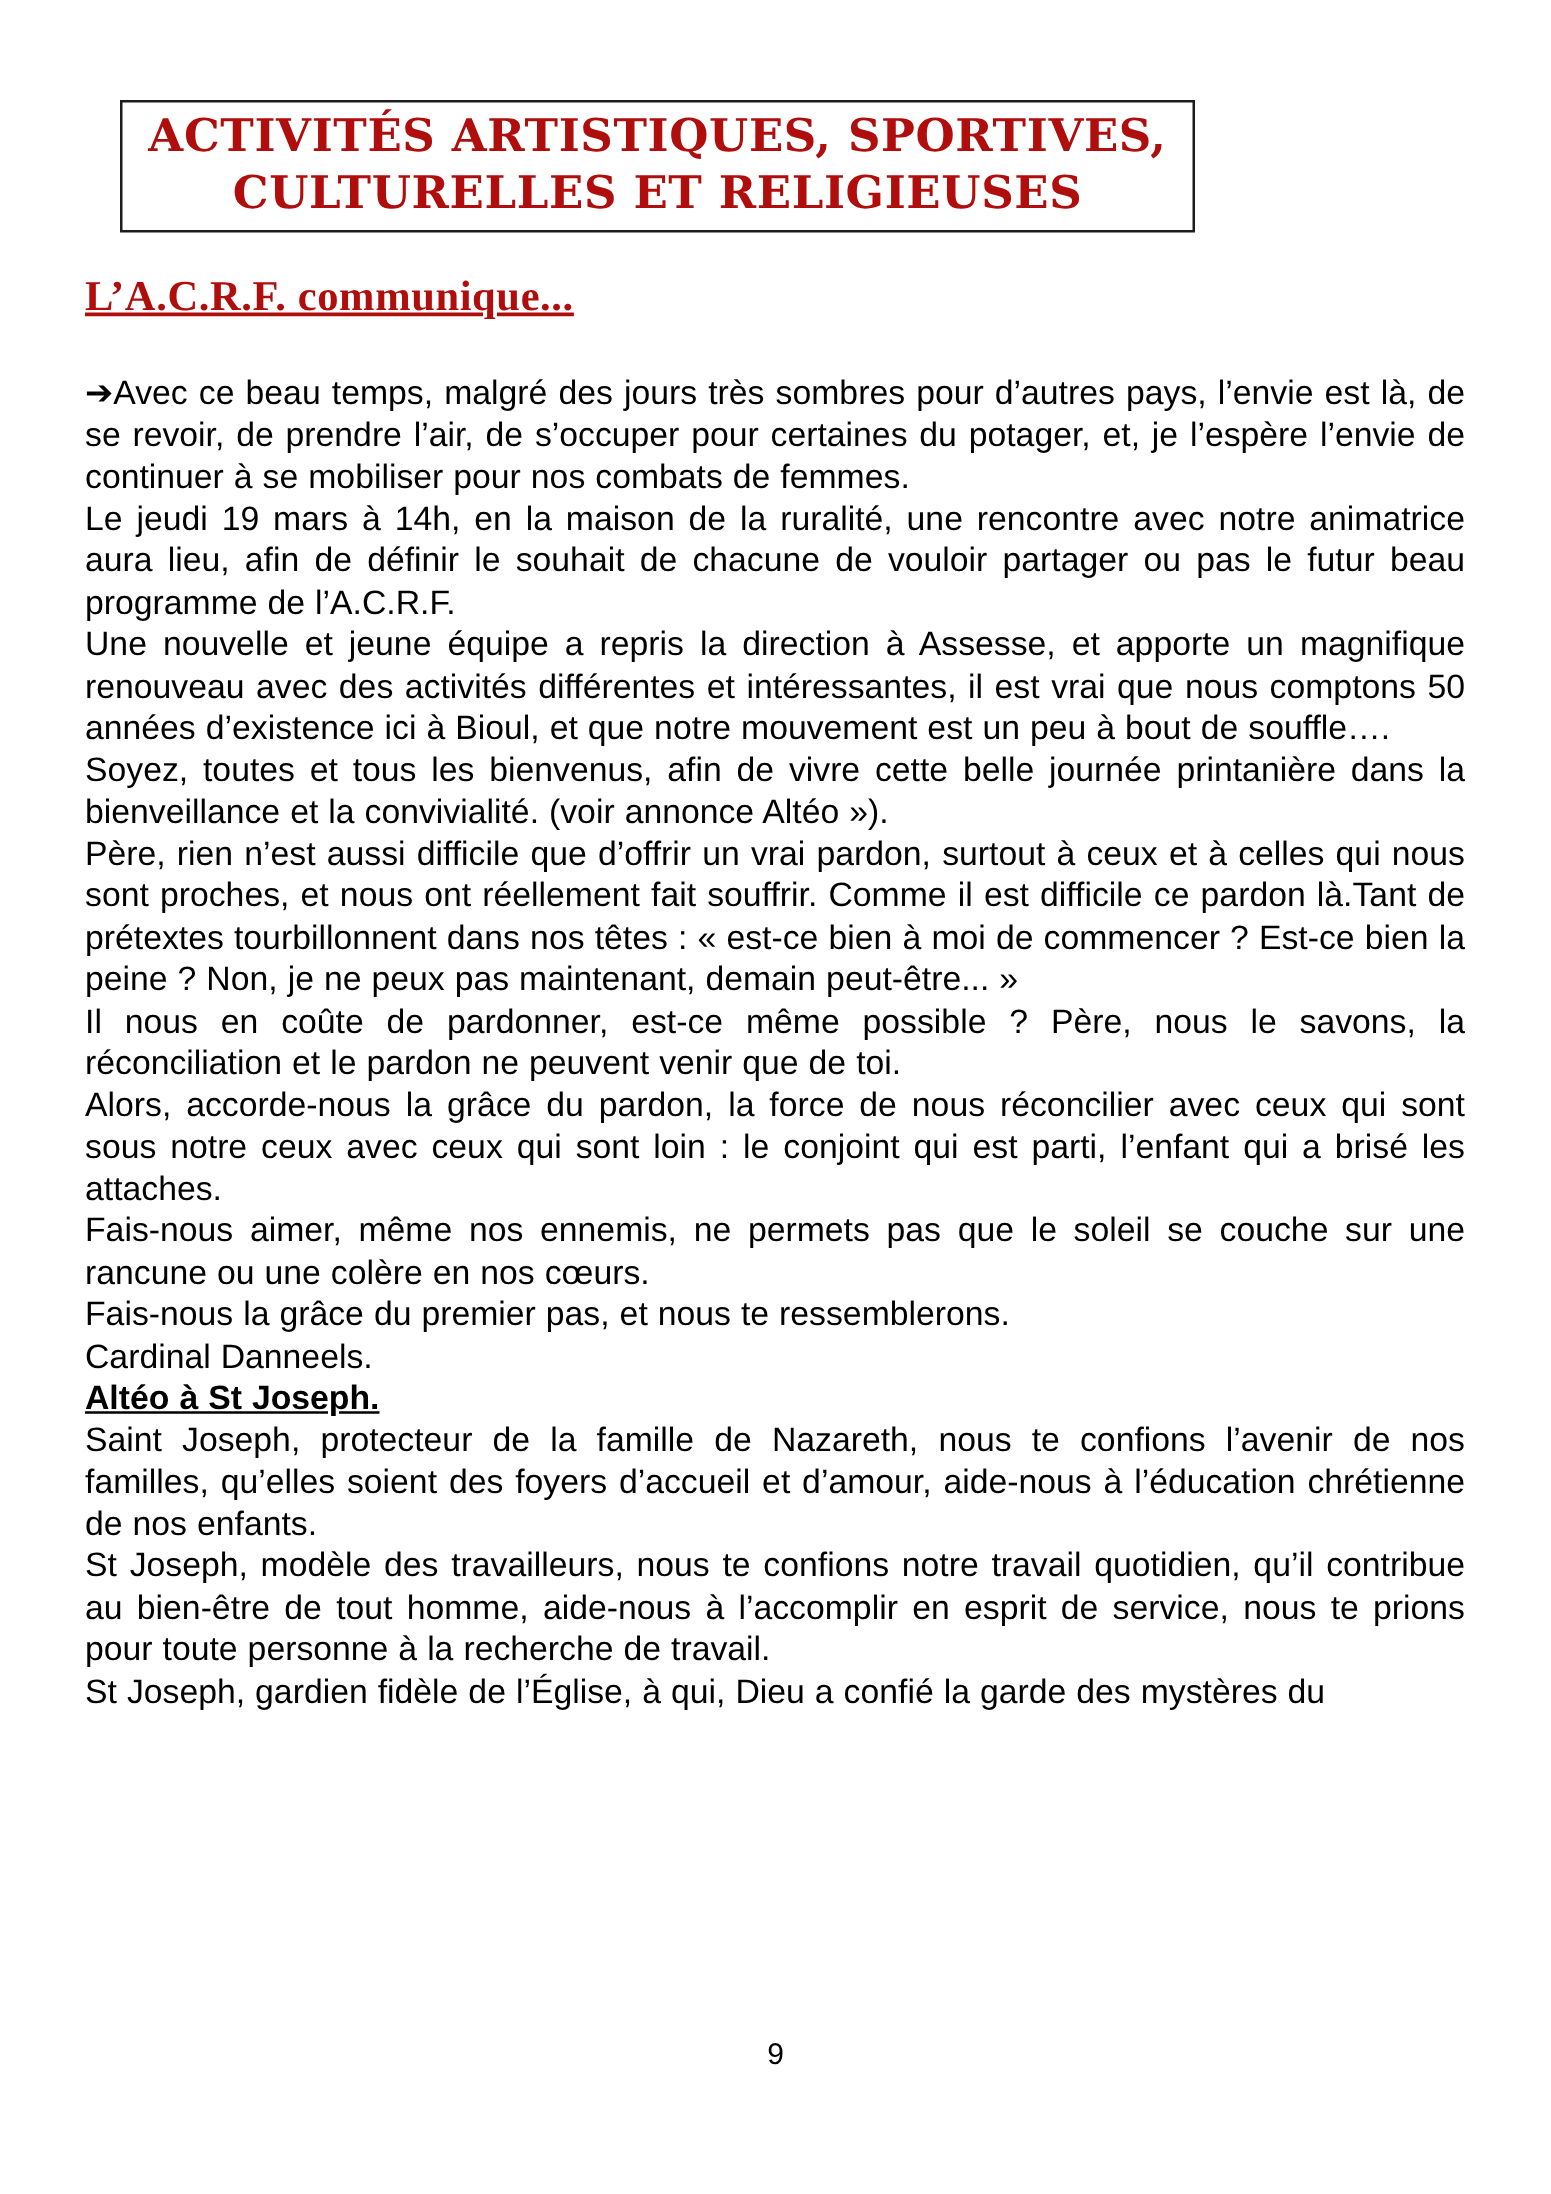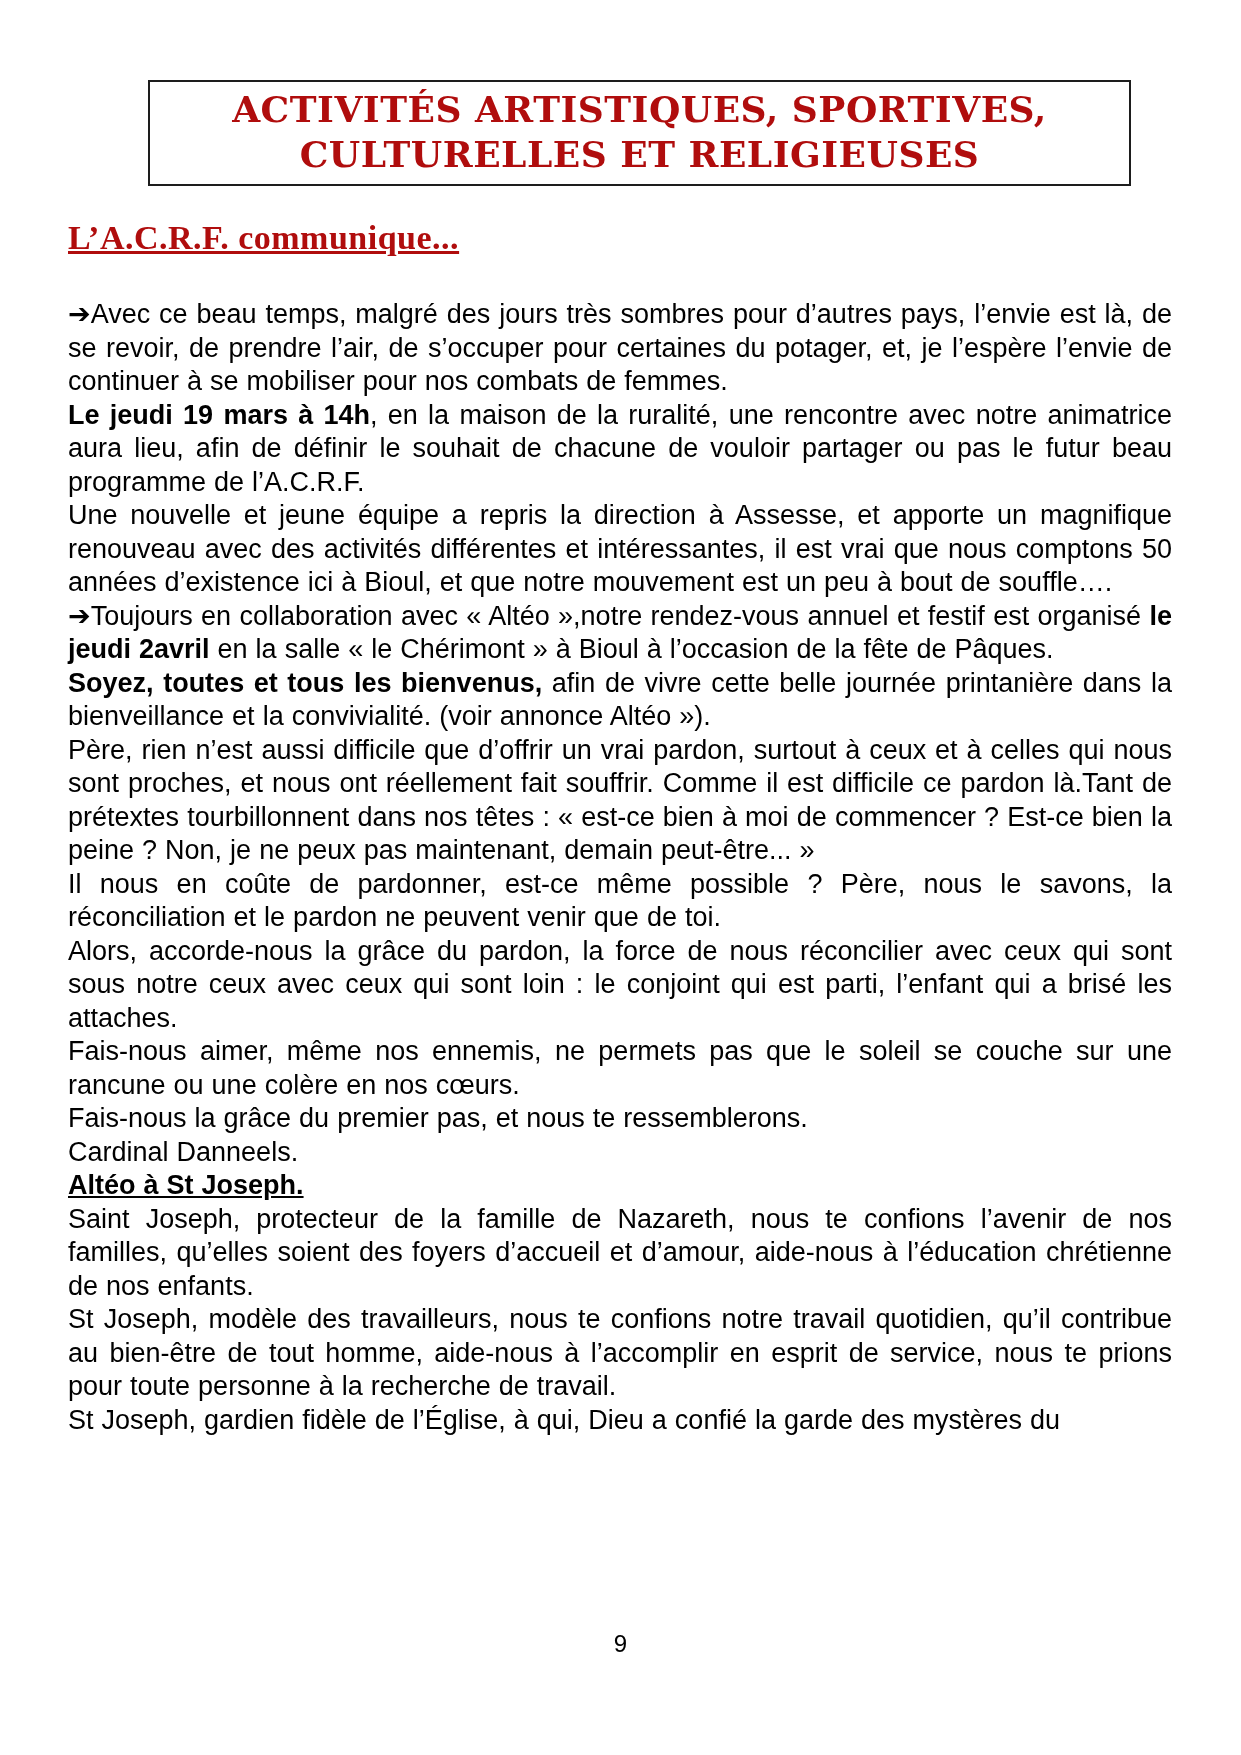--- a/index.html
+++ b/index.html
@@ -9,22 +9,22 @@
     font-family: "Liberation Sans", sans-serif;
     color: #000000;
     position: relative;
     overflow: hidden;
   }
   .content { padding: 0 69px 0 68px; }
 
   
   .banner-box {
     box-sizing: border-box;
-    width: 983px;
-    margin: 80px 0 0 80px;
+    width: 860px;
+    margin: 80px 0 0 28px;
     border: 2px solid #1d1d1d;
     background: #ffffff;
     text-align: center;
     padding: 5px 8px 7px 8px;
   }
   .banner-box .banner-line {
     font-family: "DejaVu Serif", serif;
     font-weight: bold;
     font-size: 36px;
     line-height: 45px;
@@ -53,21 +53,21 @@
   .blk.heading {
     font-weight: 700;
     text-decoration: underline;
     text-align: left;
   }
   .blk.right {
     text-align: left;
     padding-right: 30px;
   }
   .blk.gap { margin-top: 33px; }
-  .b { font-weight: 700; }
+  .b { font-weight: 400; }
 
   .page-footer {
     position: absolute;
     left: 0; right: 0;
     top: 1630px;
     text-align: center;
     font-size: 24px;
   }
 </style>
 </head>
@@ -79,21 +79,20 @@
     <div class="banner-line">ACTIVITÉS ARTISTIQUES, SPORTIVES,</div>
     <div class="banner-line">CULTURELLES ET RELIGIEUSES</div>
   </div>
 
   <div class="acrf-heading accent" style="color: rgb(176, 13, 13);">L’A.C.R.F. communique...</div>
 
   <main>
       <p class="blk paragraph"><span>➔</span><span>Avec ce beau temps, malgré des jours très sombres pour d’autres pays, l’envie est là, de se revoir, de prendre l’air, de s’occuper pour certaines du potager, et, je l’espère l’envie de continuer à se mobiliser pour nos combats de femmes.</span></p>
       <p class="blk paragraph"><span class="b">Le jeudi 19 mars à 14h</span><span>, en la maison de la ruralité, une rencontre avec notre animatrice aura lieu, afin de définir le souhait de chacune de vouloir partager ou pas le futur beau programme de l’A.C.R.F.</span></p>
       <p class="blk paragraph"><span>Une nouvelle et jeune équipe a repris la direction à Assesse, et apporte un magnifique renouveau avec des activités différentes et intéressantes, il est vrai que nous comptons 50 années d’existence ici à Bioul, et que notre mouvement est un peu à bout de souffle….</span></p>
-      <p class="blk paragraph"><span>➔</span><span>Toujours en collaboration avec « Altéo »,notre rendez-vous annuel et festif est organisé </span><span class="b">le jeudi 2avril</span><span> en la salle « le Chérimont » à  Bioul à l’occasion de la fête de Pâques.</span></p>
       <p class="blk paragraph"><span class="b">Soyez, toutes et tous les bienvenus,</span><span> afin de vivre cette belle journée printanière dans la bienveillance et la convivialité. (voir annonce Altéo »).</span></p>
       <p class="blk paragraph"><span>Père, rien n’est aussi difficile que d’offrir un vrai pardon, surtout à ceux et à celles qui nous sont proches, et nous ont réellement fait souffrir. Comme il est difficile ce pardon là.Tant de prétextes tourbillonnent dans nos têtes : « est-ce bien à moi de commencer ? Est-ce bien la peine ? Non, je ne peux pas maintenant, demain peut-être... »</span></p>
       <p class="blk paragraph"><span>Il nous en coûte de pardonner, est-ce même possible ? Père, nous le savons, la réconciliation et le pardon ne peuvent venir que de toi.</span></p>
       <p class="blk paragraph"><span>Alors, accorde-nous la grâce du pardon, la force de nous réconcilier avec ceux qui sont sous notre ceux avec ceux qui sont loin : le conjoint qui est parti, l’enfant qui a brisé les attaches.</span></p>
       <p class="blk paragraph"><span>Fais-nous aimer, même nos ennemis, ne permets pas que le soleil se couche sur une rancune ou une colère en nos cœurs.</span></p>
       <p class="blk paragraph"><span>Fais-nous la grâce du premier pas, et nous te ressemblerons.</span></p>
       <p class="blk right"><span>Cardinal Danneels.</span></p>
       <p class="blk heading"><span>Altéo à St Joseph.</span></p>
       <p class="blk paragraph"><span>Saint Joseph, protecteur de la famille de Nazareth, nous te confions l’avenir de nos familles, qu’elles soient des foyers d’accueil et d’amour, aide-nous à l’éducation chrétienne de nos enfants.</span></p>
       <p class="blk paragraph"><span>St Joseph, modèle des travailleurs, nous te confions notre travail quotidien, qu’il contribue au bien-être de tout homme, aide-nous à l’accomplir en esprit de service, nous te prions pour toute personne à la recherche de travail.</span></p>

